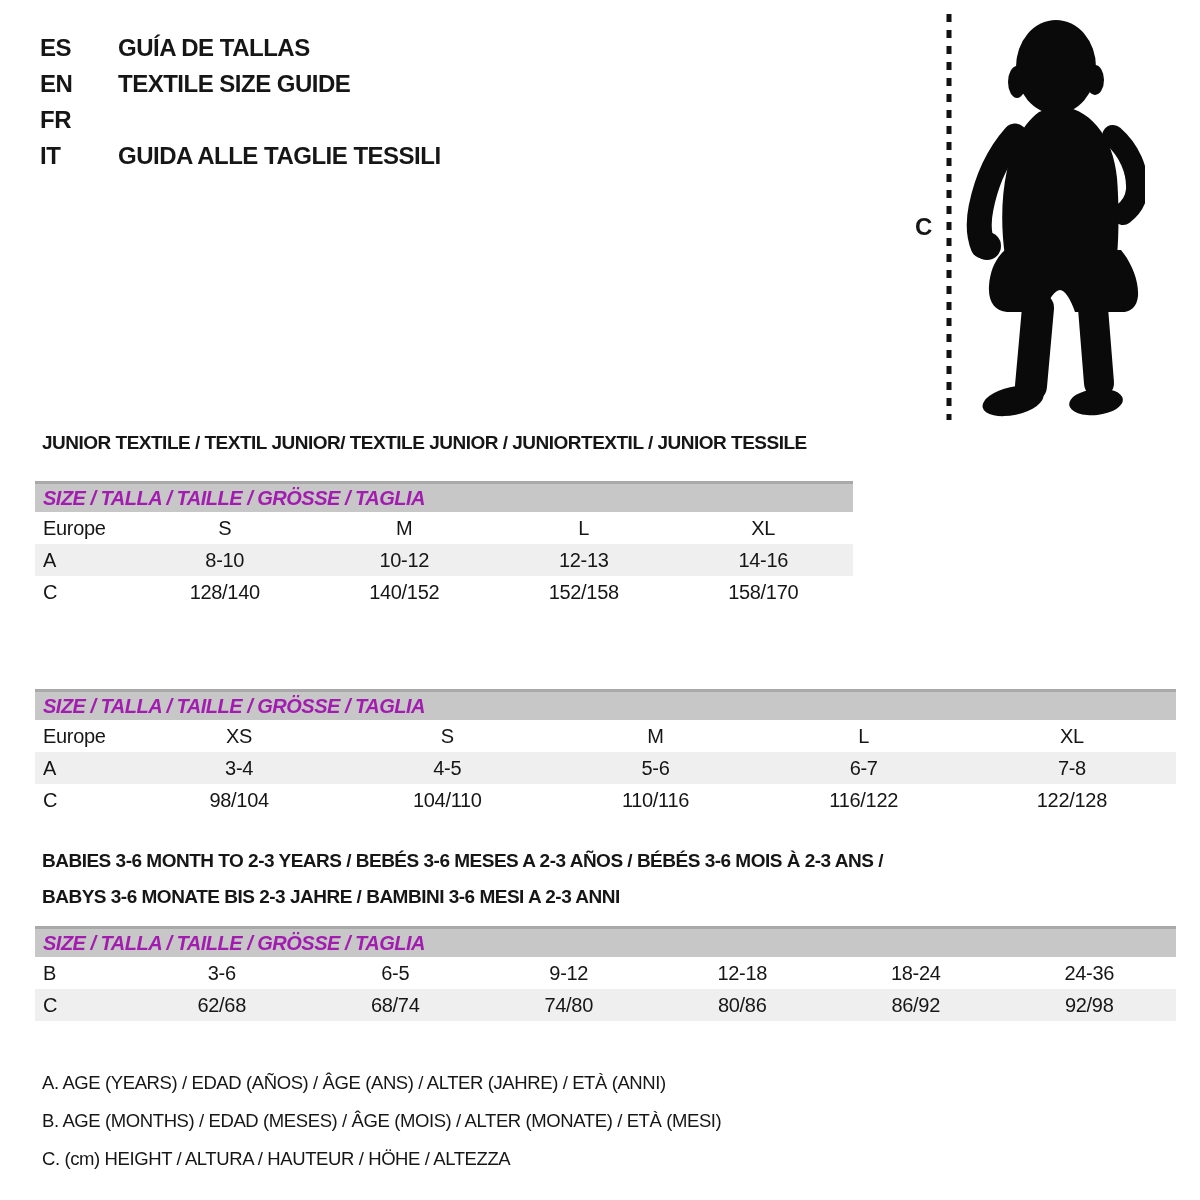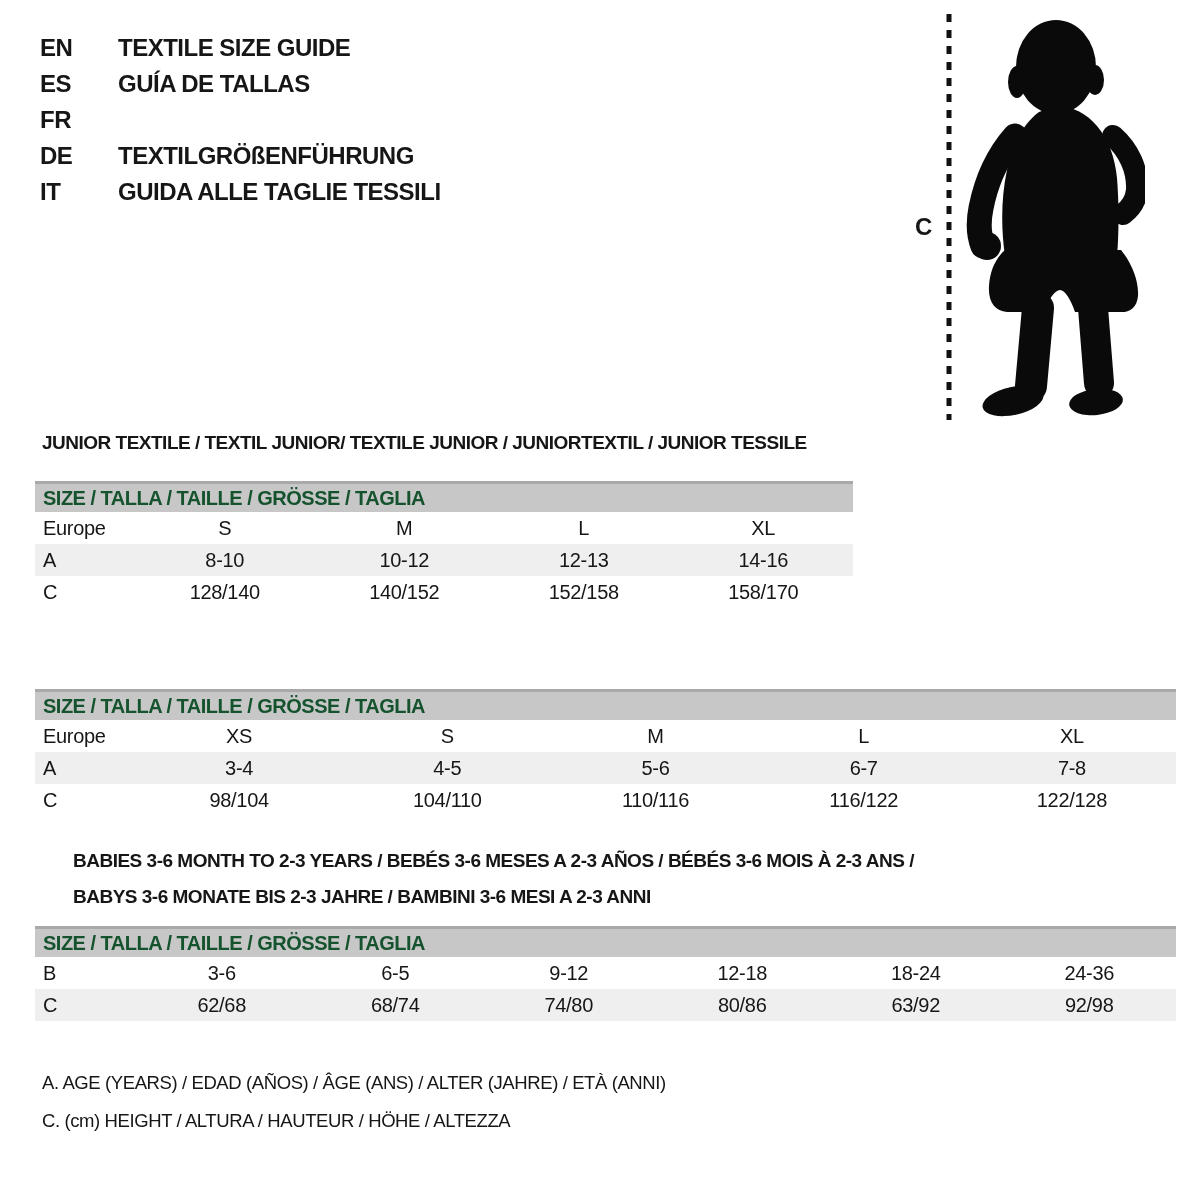--- a/index.html
+++ b/index.html
@@ -24,29 +24,29 @@
   
   .dash-line { position: absolute; left: 946px; top: 14px; }
   .c-label { position: absolute; left: 915px; top: 213px; font-weight: bold; font-size: 24px; }
   .silhouette { position: absolute; left: 963px; top: 18px; }
 
   
   .section-heading {
     position: absolute; font-weight: bold; font-size: 19px;
     letter-spacing: -0.5px; white-space: nowrap; line-height: 22px;
   }
-  .two-line { line-height: 36px; margin-left: 31px; }
+  .two-line { line-height: 36px; }
   .sub { font-size: 13px; vertical-align: -3px; letter-spacing: -0.3px; }
 
   
   .size-table { position: absolute; }
   .size-bar {
     height: 28px; line-height: 28px; border-top: 3px solid #a9a9a9;
-    background: #c7c7c7; color: #14532d; font-weight: bold; font-size: 20px;
-    letter-spacing: -0.5px; padding-left: 8px;
+    background: #c7c7c7; color: #a21caf; font-weight: bold; font-size: 20px;
+    letter-spacing: -0.5px; padding-left: 8px; font-style: italic;
   }
   .t-row {
     display: grid; height: 32px; align-items: center;
     font-size: 20px; letter-spacing: -0.3px;
   }
   .t-row.stripe { background: #efefef; }
   .cols4 { grid-template-columns: 100px repeat(4, 1fr); }
   .cols5 { grid-template-columns: 100px repeat(5, 1fr); }
   .cols6 { grid-template-columns: 100px repeat(6, 1fr); }
   .t-label { padding-left: 8px; text-align: left; }
@@ -59,33 +59,29 @@
     letter-spacing: -0.4px; white-space: nowrap;
   }
 </style>
 </head>
 <body>
 
 <div id="canvas">
 
   <div class="lang-list">
     <div class="lang-row">
+      <span class="lang-code">ES</span>
+      <span class="lang-title">GUÍA DE TALLAS</span>
+    </div>
+    <div class="lang-row">
       <span class="lang-code">EN</span>
       <span class="lang-title">TEXTILE SIZE GUIDE</span>
     </div>
     <div class="lang-row">
-      <span class="lang-code">ES</span>
-      <span class="lang-title">GUÍA DE TALLAS</span>
-    </div>
-    <div class="lang-row">
       <span class="lang-code">FR</span>
-    </div>
-    <div class="lang-row">
-      <span class="lang-code">DE</span>
-      <span class="lang-title">TEXTILGRÖßENFÜHRUNG</span>
     </div>
     <div class="lang-row">
       <span class="lang-code">IT</span>
       <span class="lang-title">GUIDA ALLE TAGLIE TESSILI</span>
     </div>
   </div>
 
   <div class="dash-line">
     <svg width="6" height="406" xmlns="http://www.w3.org/2000/svg">
       <line x1="3" y1="0" x2="3" y2="406" stroke="#111111" stroke-width="5" stroke-dasharray="8 8"></line>
@@ -180,23 +176,24 @@
       <span class="t-cell">12-18</span>
       <span class="t-cell">18-24</span>
       <span class="t-cell">24-36</span>
     </div>
     <div class="t-row cols6 stripe">
       <span class="t-label">C</span>
       <span class="t-cell">62/68</span>
       <span class="t-cell">68/74</span>
       <span class="t-cell">74/80</span>
       <span class="t-cell">80/86</span>
-      <span class="t-cell">63/92</span>
+      <span class="t-cell">86/92</span>
       <span class="t-cell">92/98</span>
     </div>
   </div>
 
   <div class="legend">
     <div class="legend-line">A. AGE (YEARS) / EDAD (AÑOS) / ÂGE (ANS) / ALTER (JAHRE) / ETÀ (ANNI)</div>
+    <div class="legend-line">B. AGE (MONTHS) / EDAD (MESES) / ÂGE (MOIS) / ALTER (MONATE) / ETÀ (MESI)</div>
     <div class="legend-line">C. (cm) HEIGHT / ALTURA / HAUTEUR / HÖHE / ALTEZZA</div>
   </div>
 
 </div>
 
 </body></html>

